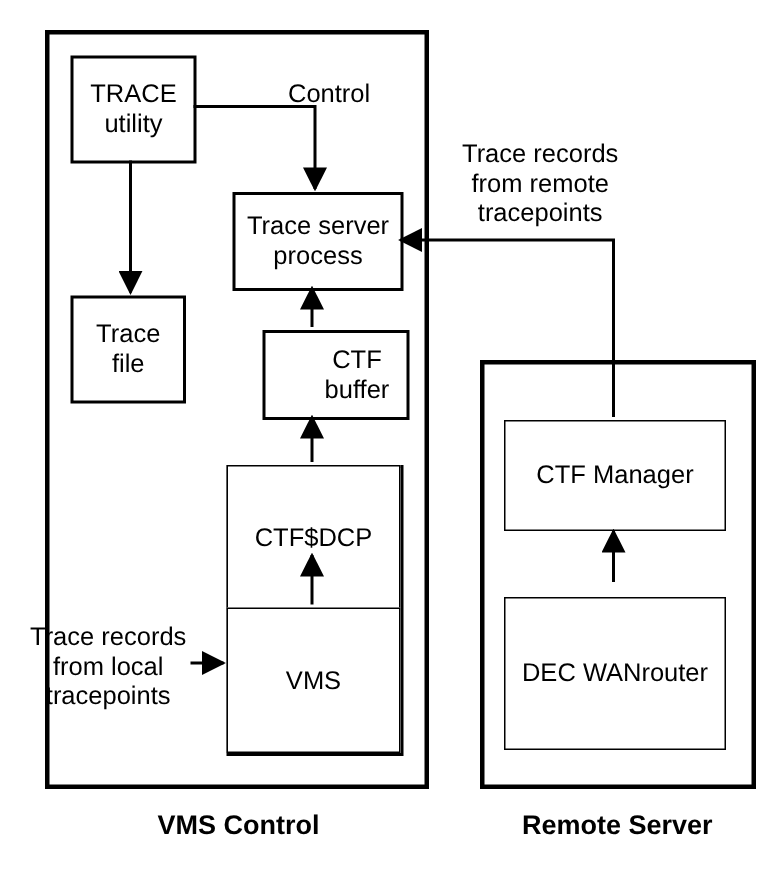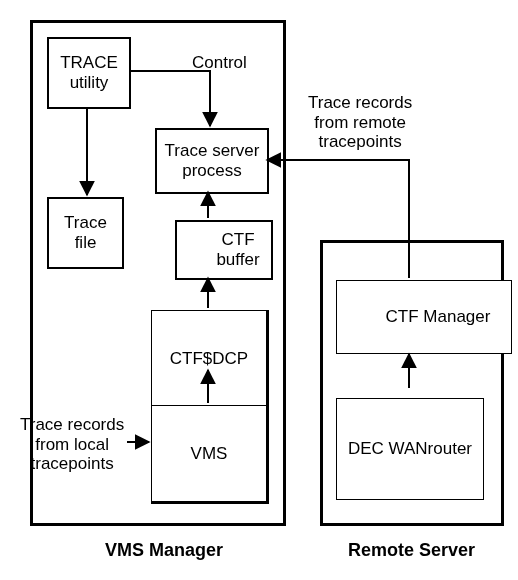--- a/index.html
+++ b/index.html
@@ -66,34 +66,34 @@
   <div class="box" style="left:155px; top:128px; width:110px; height:62px;">Trace server
 process</div>
 
   <div class="box" style="left:175px; top:220px; width:66px; height:56px;padding-left:28px;">CTF
 buffer</div>
 
   <div class="box" style="left:151px; top:310px; width:114px; height:190px; border-width:2px;"></div>
   <div class="box innerbox" style="left:151px; top:310px; width:114px; height:95px;">CTF$DCP</div>
   <div class="box innerbox" style="left:151px; top:405px; width:114px; height:95px;">VMS</div>
 
-  <div class="box innerbox" style="left:336px; top:280px; width:146px; height:72px;padding-left:28px;">CTF Manager</div>
+  <div class="box innerbox" style="left:336px; top:280px; width:146px; height:72px;">CTF Manager</div>
   <div class="box innerbox" style="left:336px; top:398px; width:146px; height:100px;">DEC WANrouter</div>
 
   <div class="label" style="left:192px; top:53px;">Control</div>
 
   <div class="label" style="left:308px; top:93px;">Trace records
 from remote
 tracepoints</div>
 
   <div class="label" style="left:20px; top:415px;">Trace records
 from local
 tracepoints</div>
 
-  <div class="caption" style="left:105px; top:540px;">VMS Manager</div>
+  <div class="caption" style="left:105px; top:540px;">VMS Control</div>
   <div class="caption" style="left:348px; top:540px;">Remote Server</div>
 
   <svg width="518" height="580">
     <defs>
       <marker id="ah" viewBox="0 0 10 10" refX="9" refY="5" markerWidth="8" markerHeight="8" orient="auto-start-reverse">
         <path d="M 0 0 L 10 5 L 0 10 z" fill="#000"></path>
       </marker>
     </defs>
 
     <path d="M 129 71 H 210 V 126" fill="none" stroke="#000" stroke-width="2" marker-end="url(#ah)"></path>

